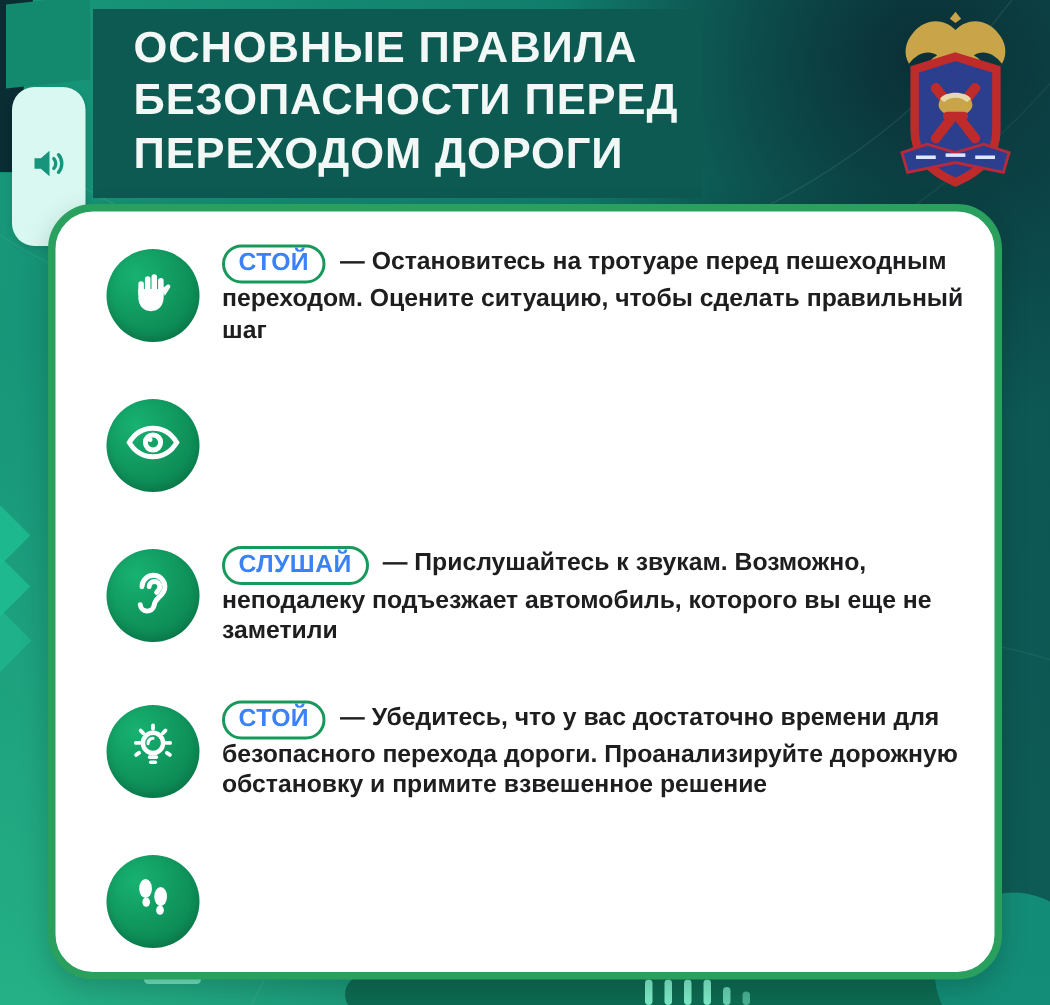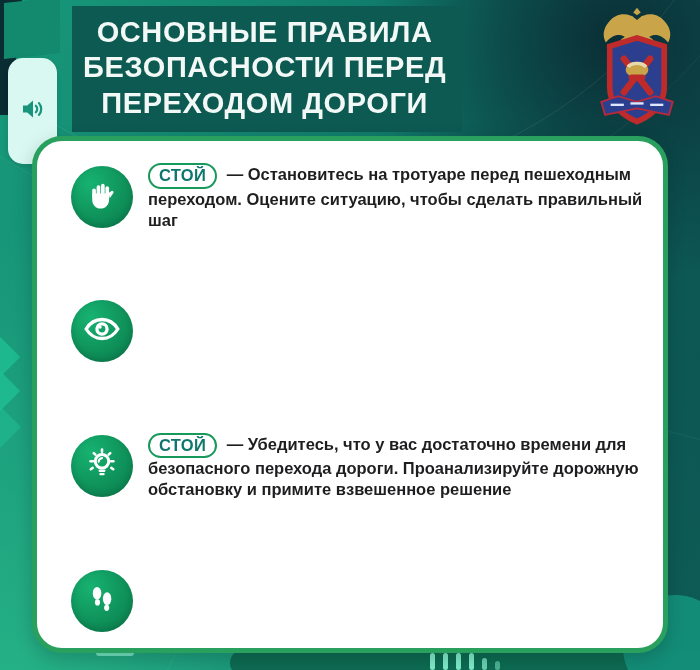--- a/index.html
+++ b/index.html
@@ -35,39 +35,39 @@
   .tick { width:5px; height:17px; background:#7debc8; border-radius:2.5px; }
   .tick:nth-child(5){ height:12px; opacity:.8; }
   .tick:nth-child(6){ height:9px; opacity:.55; }
   .dash-left { position:absolute; left:96px; bottom:14px; width:38px; height:6px;
     border-radius:3px; background:#7debc8; opacity:.85; }
 
   .audio-box { position:absolute; left:8px; top:58px; width:49px; height:106px;
     background:#d9f8f2; border-radius:15px; display:flex; align-items:center; justify-content:center;
     box-shadow:0 2px 6px rgba(0,0,0,.12); cursor:pointer; }
 
-  .title-block { position:absolute; left:72px; top:6px; background:#0d5a52;
-    padding:9px 16px 11px 11px;text-align:center; }
+  .title-block { position:absolute; left:62px; top:6px; background:#0d5a52;
+    padding:9px 16px 11px 27px; }
   .title-block h1 { font-size:29px; font-weight:800; letter-spacing:.6px;
     color:#f2f8f6; line-height:1.22; white-space:pre-line; }
 
   .emblem { position:absolute; right:16px; top:5px; width:94px; height:124px; }
 
   .card { position:absolute; left:32px; top:136px; width:636px; height:517px;
     background:#ffffff; border:5px solid #2aa05f; border-radius:30px;
     box-shadow:0 6px 18px rgba(0,0,0,.18); }
   .card-inner { width:100%; height:100%; padding:22px 20px 16px 34px;
     display:flex; flex-direction:column; justify-content:space-between; }
   .rule { display:flex; align-items:center; gap:15px; }
   .rule-icon-circle { width:62px; height:62px; border-radius:50%; flex:0 0 62px;
     background:radial-gradient(circle at 32% 28%, #17b271 0%, #0d8a55 70%, #0a7a4b 100%);
     display:flex; align-items:center; justify-content:center;
     box-shadow:inset 0 -3px 6px rgba(0,0,0,.12); }
   .rule-text { font-size:16.5px; font-weight:700; color:#1e1e20; line-height:1.26; max-width:500px; }
-  .pill { display:inline-block; border:2.5px solid #18995c; color:#0f766e;
+  .pill { display:inline-block; border:2.5px solid #18995c; color:#3b82f6;
     border-radius:999px; padding:0 9px 1px; font-weight:800; font-size:16.5px;
     letter-spacing:.3px; margin-right:5px; vertical-align:-1px; background:#fff;text-align:right; }
 </style>
 </head>
 <body>
 
 <div class="arc arc1"></div>
 <div class="arc arc2"></div>
 <div class="arc arc3"></div>
 <div class="corner-dark-sliver"></div>
@@ -155,20 +155,34 @@
         <span>
           <svg viewBox="0 0 24 24" width="38" height="38">
             <path d="M2 12c2.2-3.6 5.8-6 10-6s7.8 2.4 10 6c-2.2 3.6-5.8 6-10 6S4.2 15.6 2 12z" fill="none" stroke="#fff" stroke-width="2.1"></path>
             <circle cx="12" cy="12" r="3.2" fill="none" stroke="#fff" stroke-width="2.1"></circle>
             <circle cx="10.8" cy="10.8" r="1" fill="#fff"></circle>
           </svg>
         </span>
       </div>
     </div>
 
+    <div class="rule">
+      <div class="rule-icon-circle">
+        <span>
+          <svg viewBox="0 0 24 24" width="34" height="34">
+            <path d="M6.8 9.3a5.4 5.4 0 0110.8 0c0 2.7-1.6 3.8-3 5.1s-1.9 2.3-2.1 3.8a3.3 3.3 0 01-6.5-.5" fill="none" stroke="#fff" stroke-width="2.3" stroke-linecap="round"></path>
+            <path d="M10.2 9.3a2.5 2.5 0 015 0c0 1.2-.7 1.9-1.5 2.6" fill="none" stroke="#fff" stroke-width="2.3" stroke-linecap="round"></path>
+          </svg>
+        </span>
+      </div>
+      <div class="rule-text">
+        <span class="pill">СЛУШАЙ</span>
+        <span>— Прислушайтесь к звукам. Возможно, неподалеку подъезжает автомобиль, которого вы еще не заметили</span>
+      </div>
+    </div>
 
     <div class="rule">
       <div class="rule-icon-circle">
         <span>
           <svg viewBox="0 0 24 24" width="36" height="36">
             <circle cx="12" cy="10.2" r="4.5" fill="none" stroke="#fff" stroke-width="2"></circle>
             <path d="M9.8 10.5a2.3 2.3 0 012.2-2.4" fill="none" stroke="#fff" stroke-width="1.4" stroke-linecap="round"></path>
             <rect x="9.7" y="15.7" width="4.6" height="1.6" rx="0.8" fill="#fff"></rect>
             <rect x="10.2" y="18" width="3.6" height="1.5" rx="0.75" fill="#fff"></rect>
             <g stroke="#fff" stroke-width="1.7" stroke-linecap="round">

